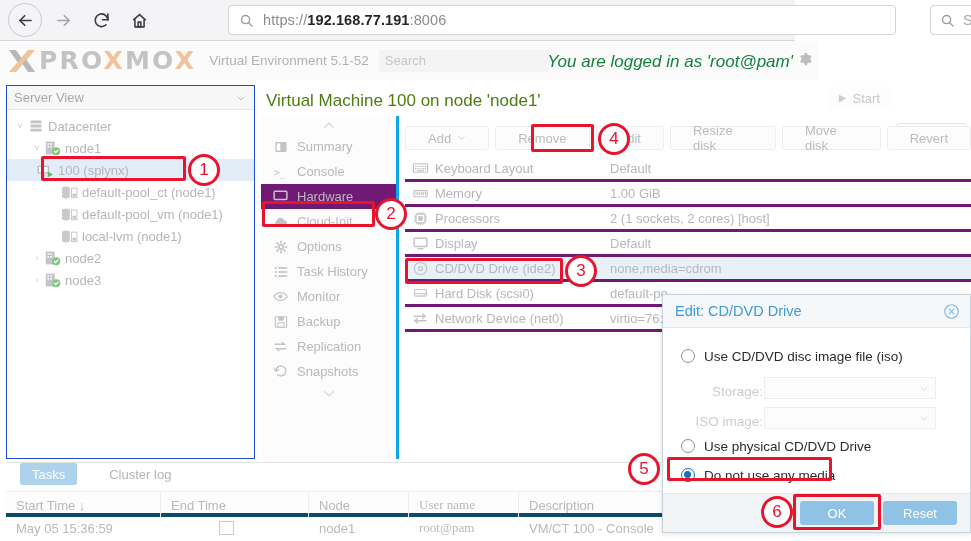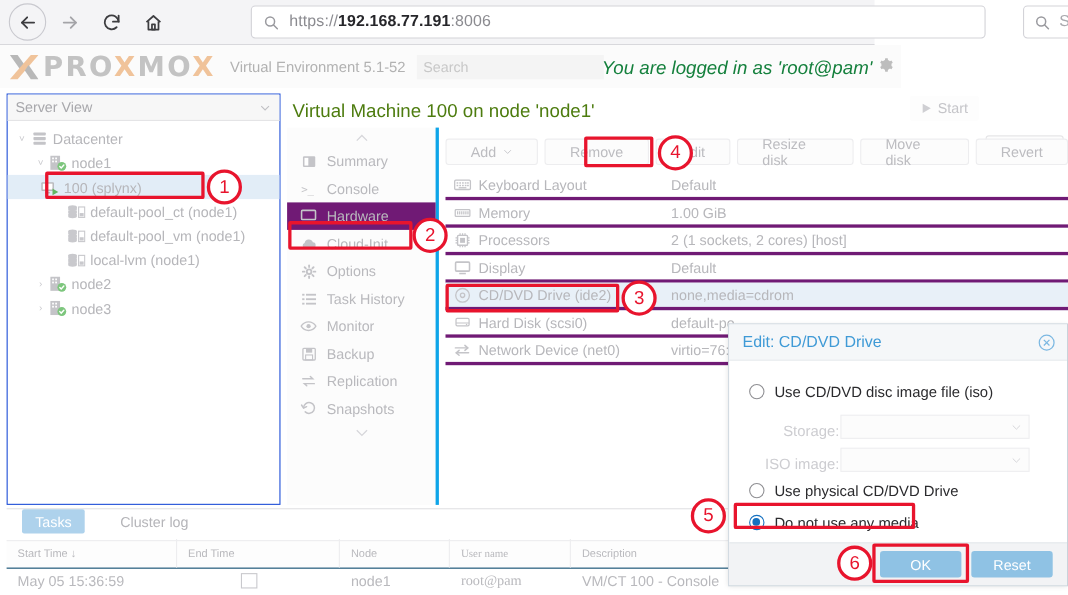--- a/index.html
+++ b/index.html
@@ -140,23 +140,23 @@
     position: absolute; left: 6px; top: 462px; width: 965px; height: 79px;
     border-top: 1px solid #e2e2e4; background: #ffffff;
   }
   .tasktabs { display: flex; align-items: flex-start; height: 28px; gap: 20px; padding-left: 14px; }
   .tasktab {
     height: 22px; padding: 0 12px; display: flex; align-items: center;
     font-size: 13px; color: #b5b5b9; border-radius: 2px;
   }
   .tasktab.active { background: #aed2ec; color: #ffffff; }
   .taskhead {
-    display: flex; height: 26px; align-items: flex-end;
-    border-top: 1px solid #ededef; border-bottom: 1px solid #0c4a6e;
-    font-size: 10px; color: #b9b9bd; background: #fdfdfd;
+    display: flex; height: 26px; align-items: flex-start;
+    border-top: 1px solid #ededef; border-bottom: 4px solid #0c4a6e;
+    font-size: 13px; color: #b9b9bd; background: #fdfdfd;
   }
   .taskhead .th { border-right: 1px solid #ededef; height: 26px; display: flex; align-items: center; padding-left: 10px; }
   .taskrow { display: flex; height: 22px; align-items: center; font-size: 13px; color: #b9b9bd; }
   .taskrow .td { padding-left: 10px; display:flex; align-items:center; }
   .c1 { width: 155px; flex: 0 0 155px; }
   .c2 { width: 148px; flex: 0 0 148px; }
   .c3 { width: 100px; flex: 0 0 100px; }
   .c4 { width: 110px; flex: 0 0 110px; font-family: Liberation Serif, serif; }
   .c5 { flex: 1 1 auto; }
   .endbox { width: 15px; height: 14px; border: 1.4px solid #c9c9cd; margin-left: 48px; }

